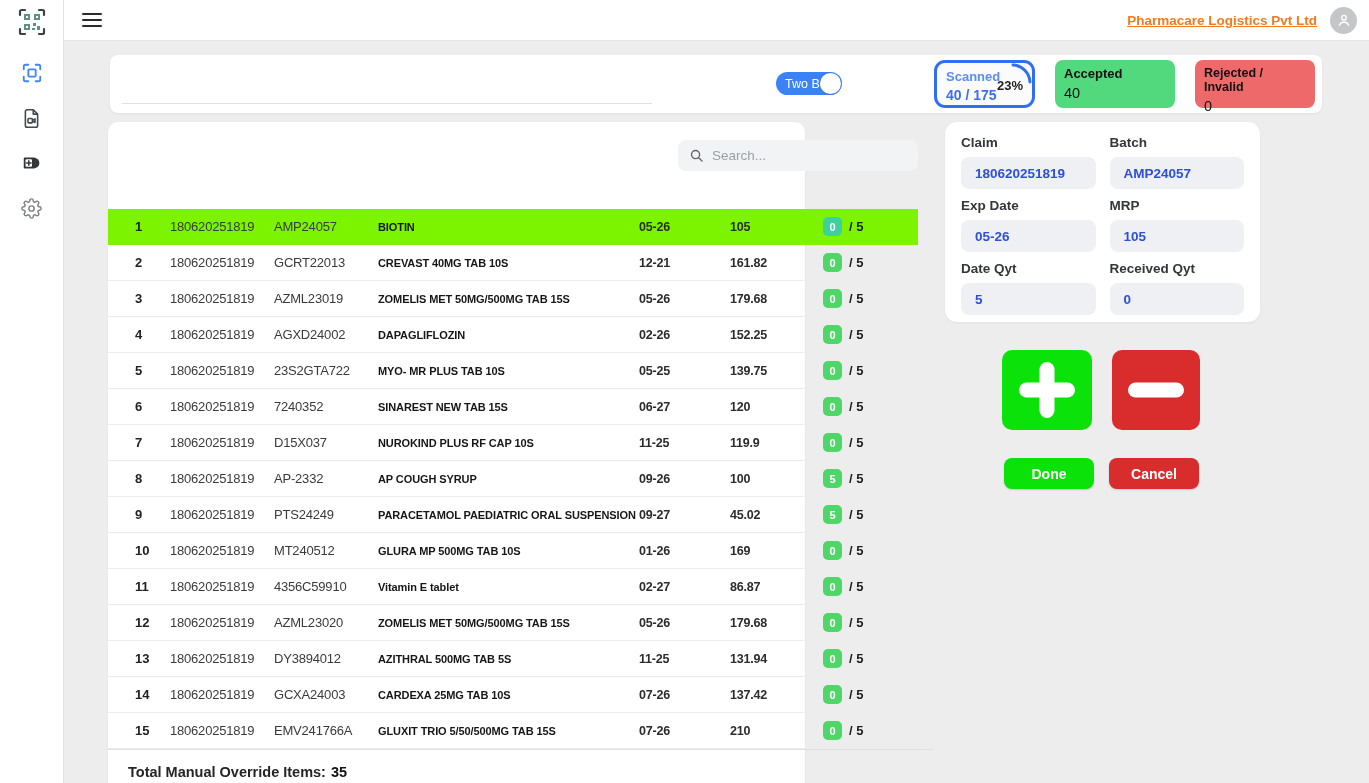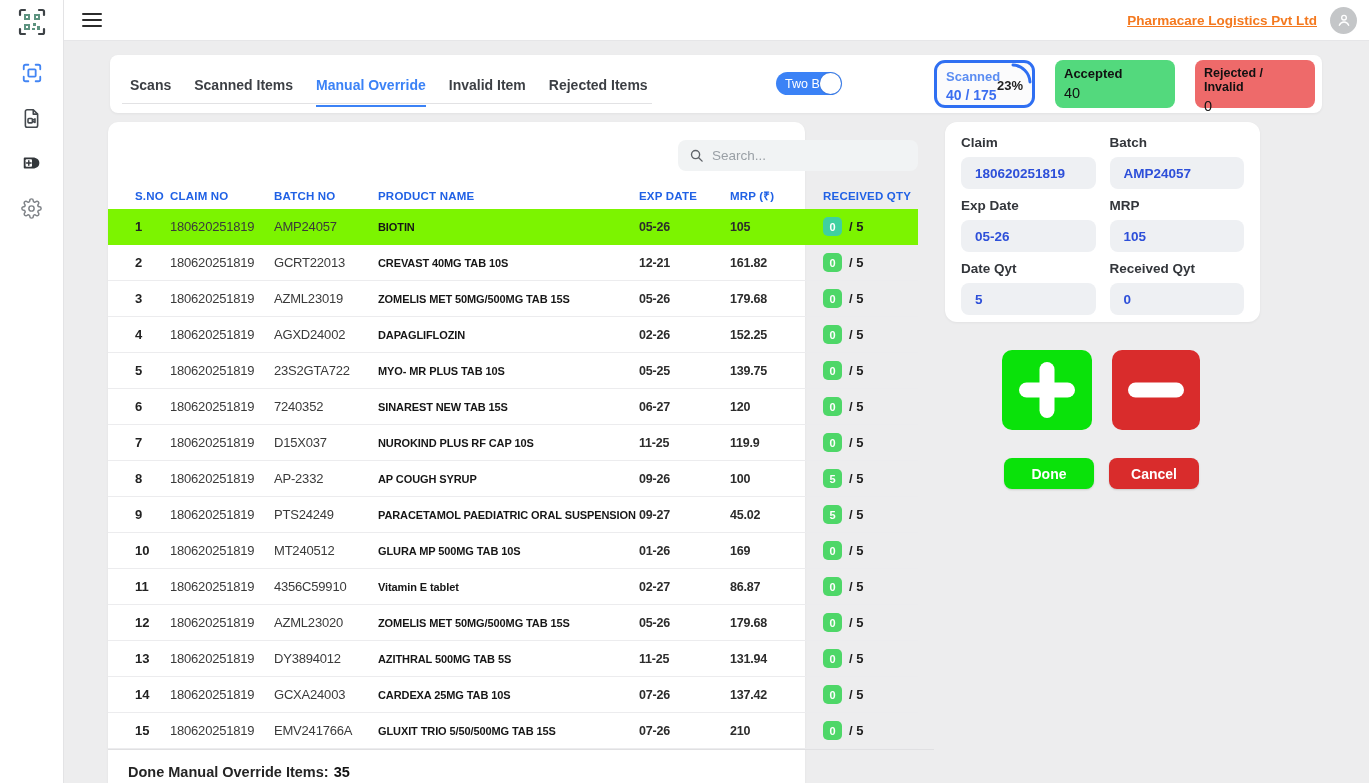--- a/index.html
+++ b/index.html
@@ -176,27 +176,20 @@
       <div class="avatar">
         <svg width="16" height="16" viewBox="0 0 24 24" fill="none" stroke="#fff" stroke-width="2" stroke-linecap="round">
           <circle cx="12" cy="8.5" r="3.5"></circle>
             <path d="M5 20c1.5-3.5 4-5 7-5s5.5 1.5 7 5"></path>
         </svg>
       </div>
     </div>
   </div>
 
   <div class="topcard">
-    <div class="tabs">
-        <div class="tab">Scans</div>
-        <div class="tab">Scanned Items</div>
-        <div class="tab active">Manual Override</div>
-        <div class="tab">Invalid Item</div>
-        <div class="tab">Rejected Items</div>
-      </div>
     <div class="tabs-divider"></div>
     <div class="toggle">
       <span class="toggle-label">Two Box</span>
       <span class="toggle-knob"></span>
     </div>
     <div class="stats">
       <div class="stat stat-scanned">
         <div class="stat-label">Scanned</div>
         <div class="stat-value">40 / 175</div>
         <div class="stat-pct">23%</div>
@@ -216,29 +209,20 @@
   </div>
 
   <div class="tablecard">
     <div class="search-wrap">
       <svg width="15" height="15" viewBox="0 0 24 24" fill="none" stroke="#5f6368" stroke-width="2.2" stroke-linecap="round">
         <circle cx="10.5" cy="10.5" r="6.5"></circle>
           <path d="M15.5 15.5 21 21"></path>
       </svg>
       <input class="search-input" type="text" placeholder="Search..." style="">
     </div>
-    <div class="thead">
-        <div class="th">S.NO</div>
-        <div class="th">CLAIM NO</div>
-        <div class="th">BATCH NO</div>
-        <div class="th">PRODUCT NAME</div>
-        <div class="th">EXP DATE</div>
-        <div class="th">MRP (₹)</div>
-        <div class="th">RECEIVED QTY</div>
-      </div>
     <div class="tbody">
         <div class="trow selected">
           <div class="td c-sno">1</div>
           <div class="td c-claim">180620251819</div>
           <div class="td c-batch">AMP24057</div>
           <div class="td c-product">BIOTIN</div>
           <div class="td c-exp">05-26</div>
           <div class="td c-mrp">105</div>
           <div class="td c-qty">
             <span class="badge">0</span>
@@ -408,21 +392,21 @@
           <div class="td c-product">GLUXIT TRIO 5/50/500MG TAB 15S</div>
           <div class="td c-exp">07-26</div>
           <div class="td c-mrp">210</div>
           <div class="td c-qty">
             <span class="badge">0</span>
             <span class="qty-total">/ 5</span>
           </div>
         </div>
       </div>
     <div class="table-footer">
-      <span class="tf-label">Done Manual Override Items:</span><span class="tf-value">35</span>
+      <span class="tf-label">Total Manual Override Items:</span><span class="tf-value">35</span>
     </div>
   </div>
 
   <div class="detailcard">
     <div class="field">
       <div class="field-label">Claim</div>
       <div class="field-value">180620251819</div>
     </div>
     <div class="field">
       <div class="field-label">Batch</div>

